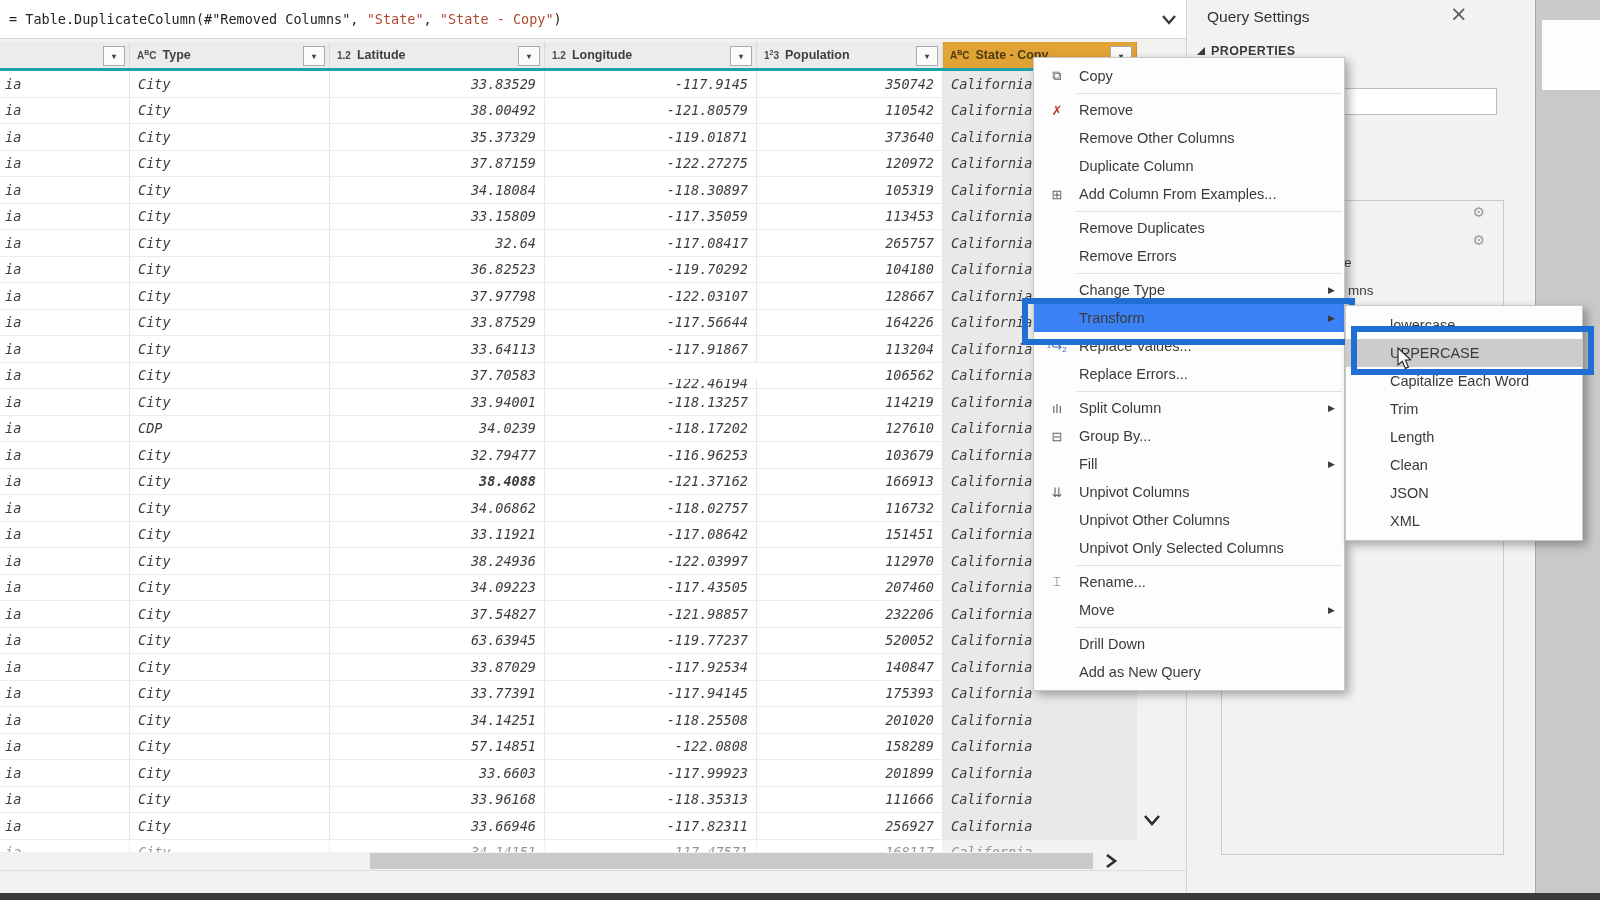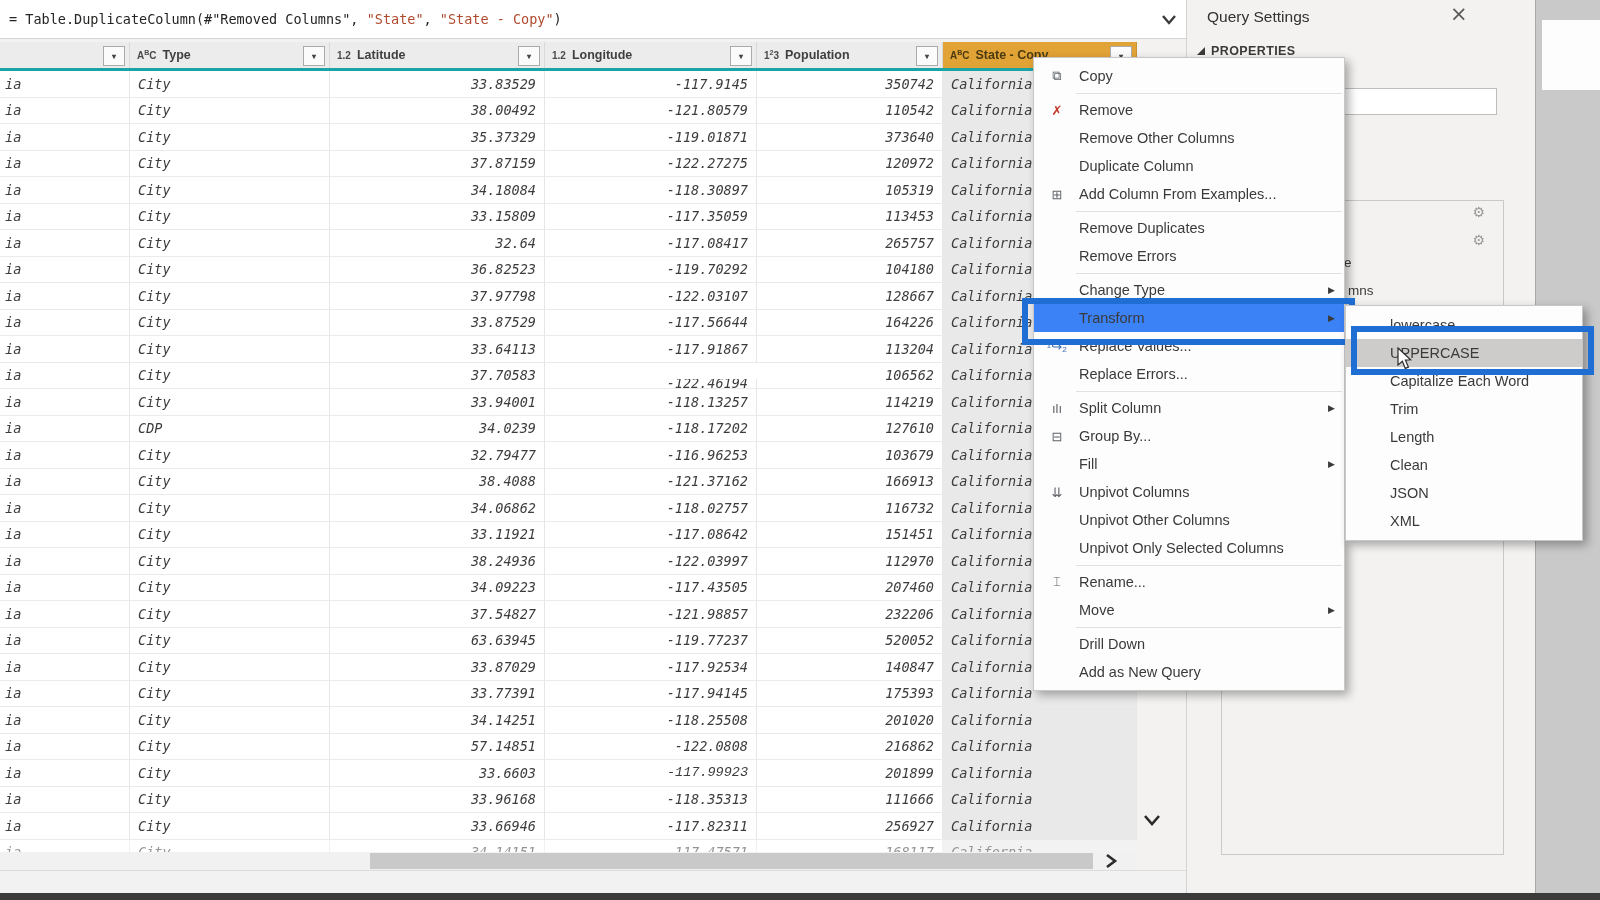--- a/index.html
+++ b/index.html
@@ -249,21 +249,21 @@
         <div class="cell c0" style="width: 130px;">ia</div>
         <div class="cell c1" style="width: 200px;">City</div>
         <div class="cell c2 num" style="width: 215px;">32.79477</div>
         <div class="cell c3 num" style="width: 212px;">-116.96253</div>
         <div class="cell c4 num" style="width: 186px;">103679</div>
         <div class="cell c5 selcol" style="width: 194px;">California</div>
       </div>
       <div class="trow">
         <div class="cell c0" style="width: 130px;">ia</div>
         <div class="cell c1" style="width: 200px;">City</div>
-        <div class="cell c2 num" style="width: 215px;">38.4088</div>
+        <div class="cell c2 num" style="width: 215px; font-weight: bold;">38.4088</div>
         <div class="cell c3 num" style="width: 212px;">-121.37162</div>
         <div class="cell c4 num" style="width: 186px;">166913</div>
         <div class="cell c5 selcol" style="width: 194px;">California</div>
       </div>
       <div class="trow">
         <div class="cell c0" style="width: 130px;">ia</div>
         <div class="cell c1" style="width: 200px;">City</div>
         <div class="cell c2 num" style="width: 215px;">34.06862</div>
         <div class="cell c3 num" style="width: 212px;">-118.02757</div>
         <div class="cell c4 num" style="width: 186px;">116732</div>
@@ -331,28 +331,28 @@
         <div class="cell c2 num" style="width: 215px;">34.14251</div>
         <div class="cell c3 num" style="width: 212px;">-118.25508</div>
         <div class="cell c4 num" style="width: 186px;">201020</div>
         <div class="cell c5 selcol" style="width: 194px;">California</div>
       </div>
       <div class="trow">
         <div class="cell c0" style="width: 130px;">ia</div>
         <div class="cell c1" style="width: 200px;">City</div>
         <div class="cell c2 num" style="width: 215px;">57.14851</div>
         <div class="cell c3 num" style="width: 212px;">-122.0808</div>
-        <div class="cell c4 num" style="width: 186px;">216862</div>
+        <div class="cell c4 num" style="width: 186px;">158289</div>
         <div class="cell c5 selcol" style="width: 194px;">California</div>
       </div>
       <div class="trow">
         <div class="cell c0" style="width: 130px;">ia</div>
         <div class="cell c1" style="width: 200px;">City</div>
         <div class="cell c2 num" style="width: 215px;">33.6603</div>
-        <div class="cell c3 num" style="width: 212px; font-family: Liberation Mono, monospace;">-117.99923</div>
+        <div class="cell c3 num" style="width: 212px;">-117.99923</div>
         <div class="cell c4 num" style="width: 186px;">201899</div>
         <div class="cell c5 selcol" style="width: 194px;">California</div>
       </div>
       <div class="trow">
         <div class="cell c0" style="width: 130px;">ia</div>
         <div class="cell c1" style="width: 200px;">City</div>
         <div class="cell c2 num" style="width: 215px;">33.96168</div>
         <div class="cell c3 num" style="width: 212px;">-118.35313</div>
         <div class="cell c4 num" style="width: 186px;">111666</div>
         <div class="cell c5 selcol" style="width: 194px;">California</div>

